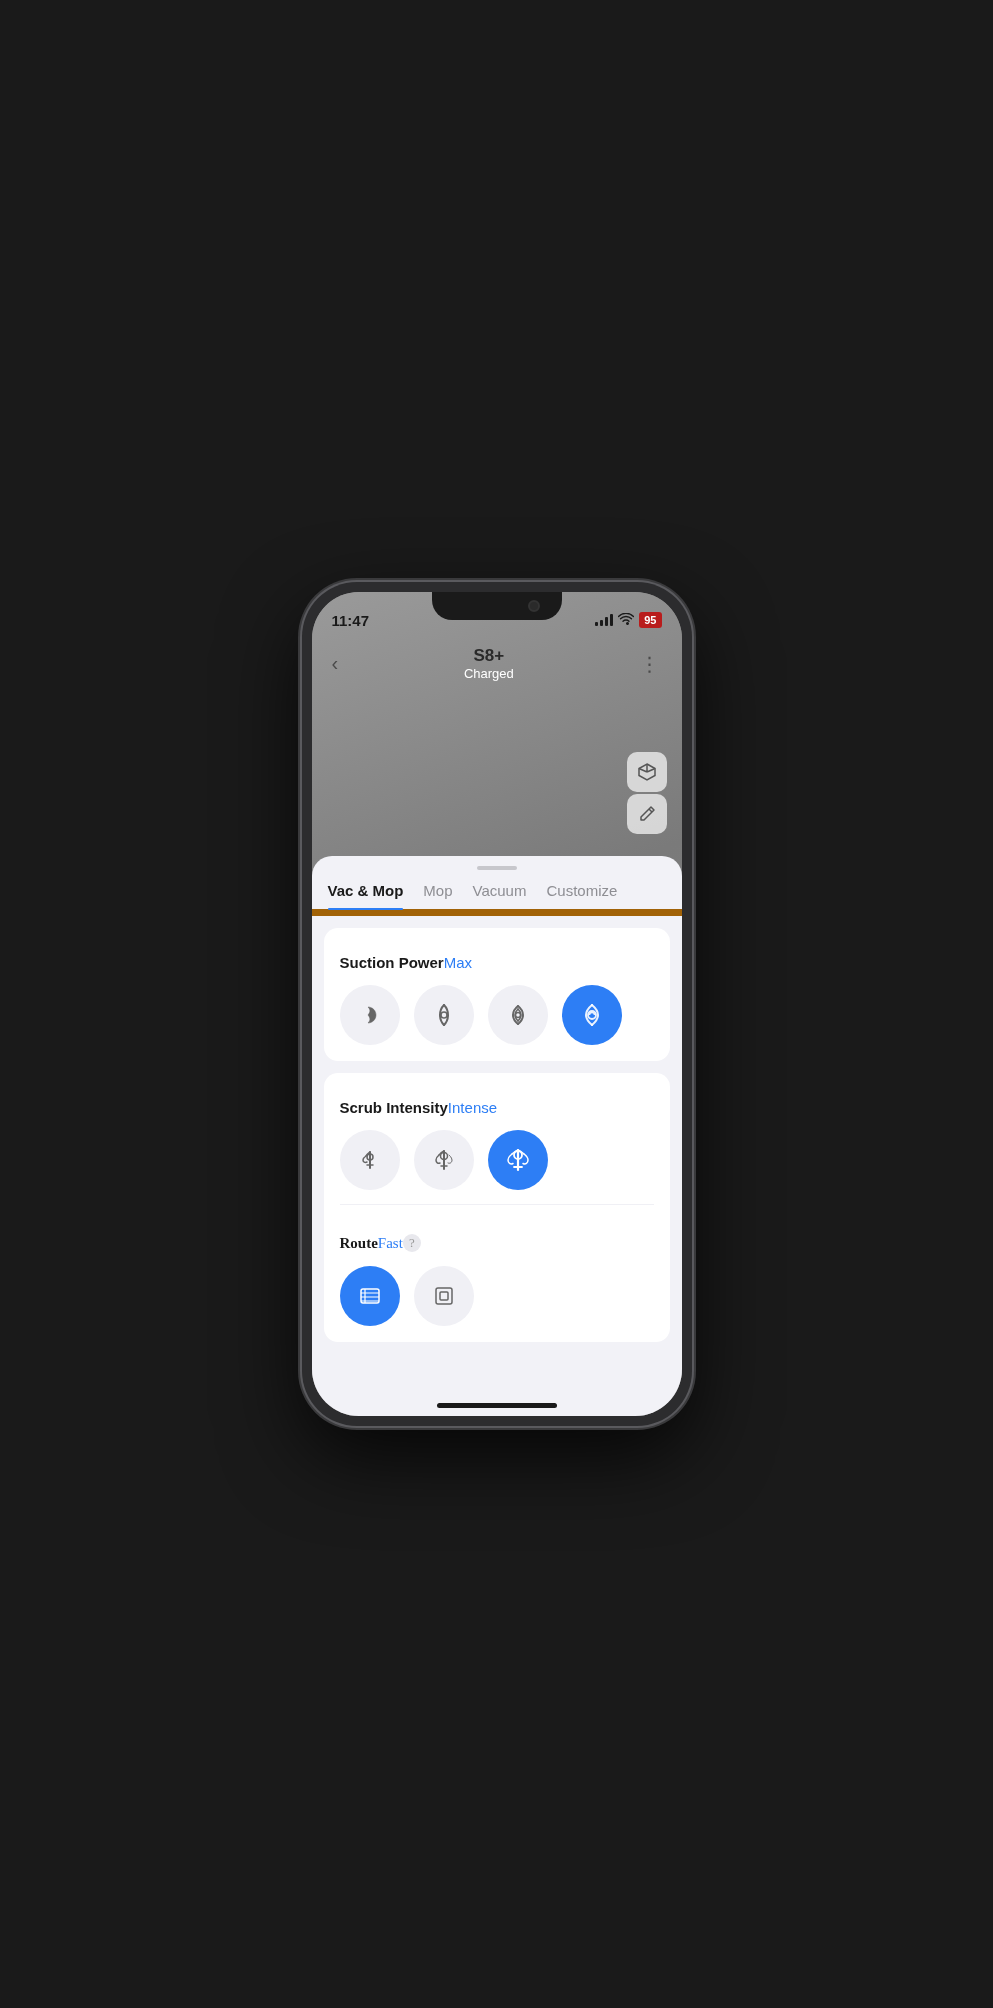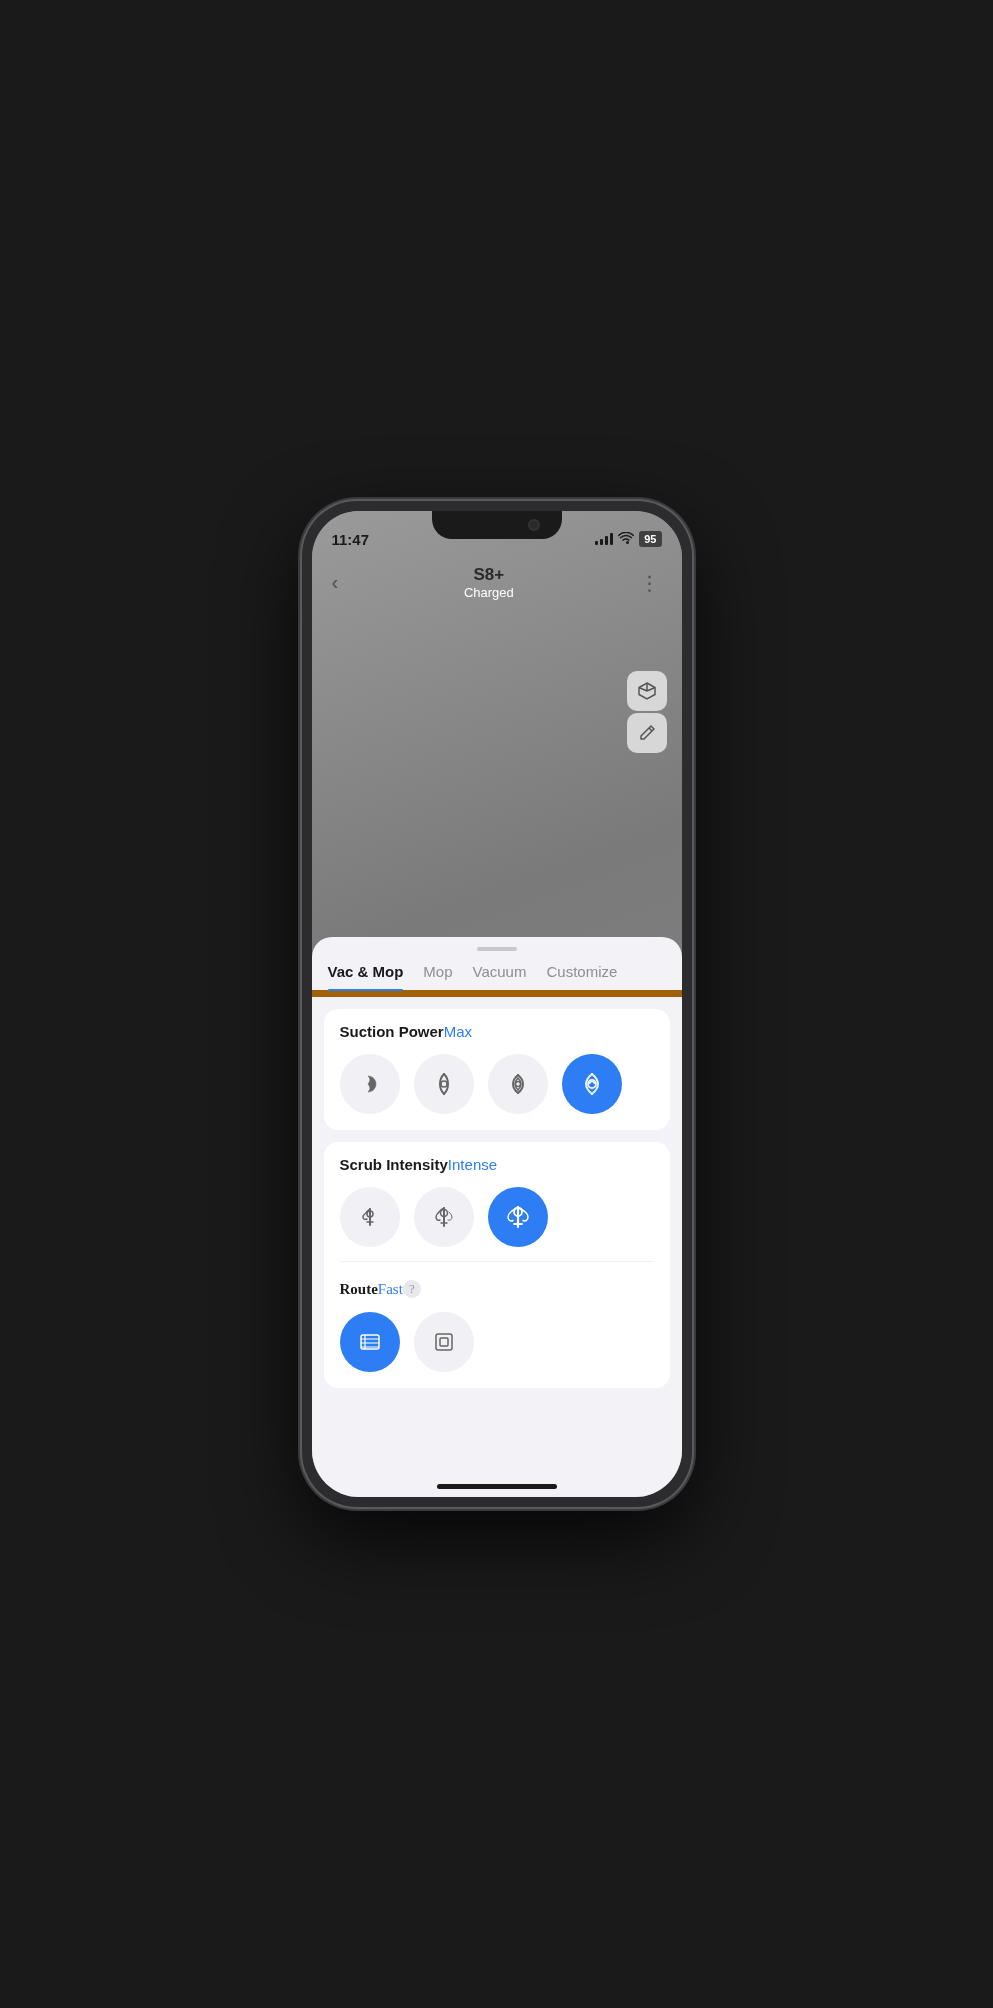--- a/index.html
+++ b/index.html
@@ -8,21 +8,21 @@
       background: #1a1a1a;
       display: flex;
       justify-content: center;
       align-items: center;
       min-height: 100vh;
       font-family: -apple-system, BlinkMacSystemFont, 'Helvetica Neue', sans-serif;
     }
 
     .phone-frame {
       width: 390px;
-      height: 1006px;
+      height: 844px;
       background: #2c2c2e;
       border-radius: 55px;
       position: relative;
       box-shadow:
         0 0 0 2px #5a5a5e,
         0 0 0 4px #3a3a3c,
         0 30px 80px rgba(0,0,0,0.8);
       overflow: hidden;
     }
 
@@ -99,21 +99,21 @@
       background: #1a1a1a;
       border-radius: 1px;
     }
 
     .wifi-icon {
       font-size: 13px;
       color: #1a1a1a;
     }
 
     .battery-badge {
-      background: #404040;
+      background: #b91c1c;
       color: #fff;
       font-size: 11px;
       font-weight: 700;
       padding: 2px 5px;
       border-radius: 3px;
     }
 
     
     .app-bg {
       position: absolute;
@@ -298,20 +298,21 @@
     .card-label {
       font-size: 15px;
       font-weight: 700;
       color: #1a1a1a;
     }
 
     .card-value {
       font-size: 15px;
       font-weight: 500;
       color: #2d7ef5;
+      margin-top: 12px;
     }
 
     .options-row {
       display: flex;
       gap: 14px;
     }
 
     .option-btn {
       width: 60px;
       height: 60px;

